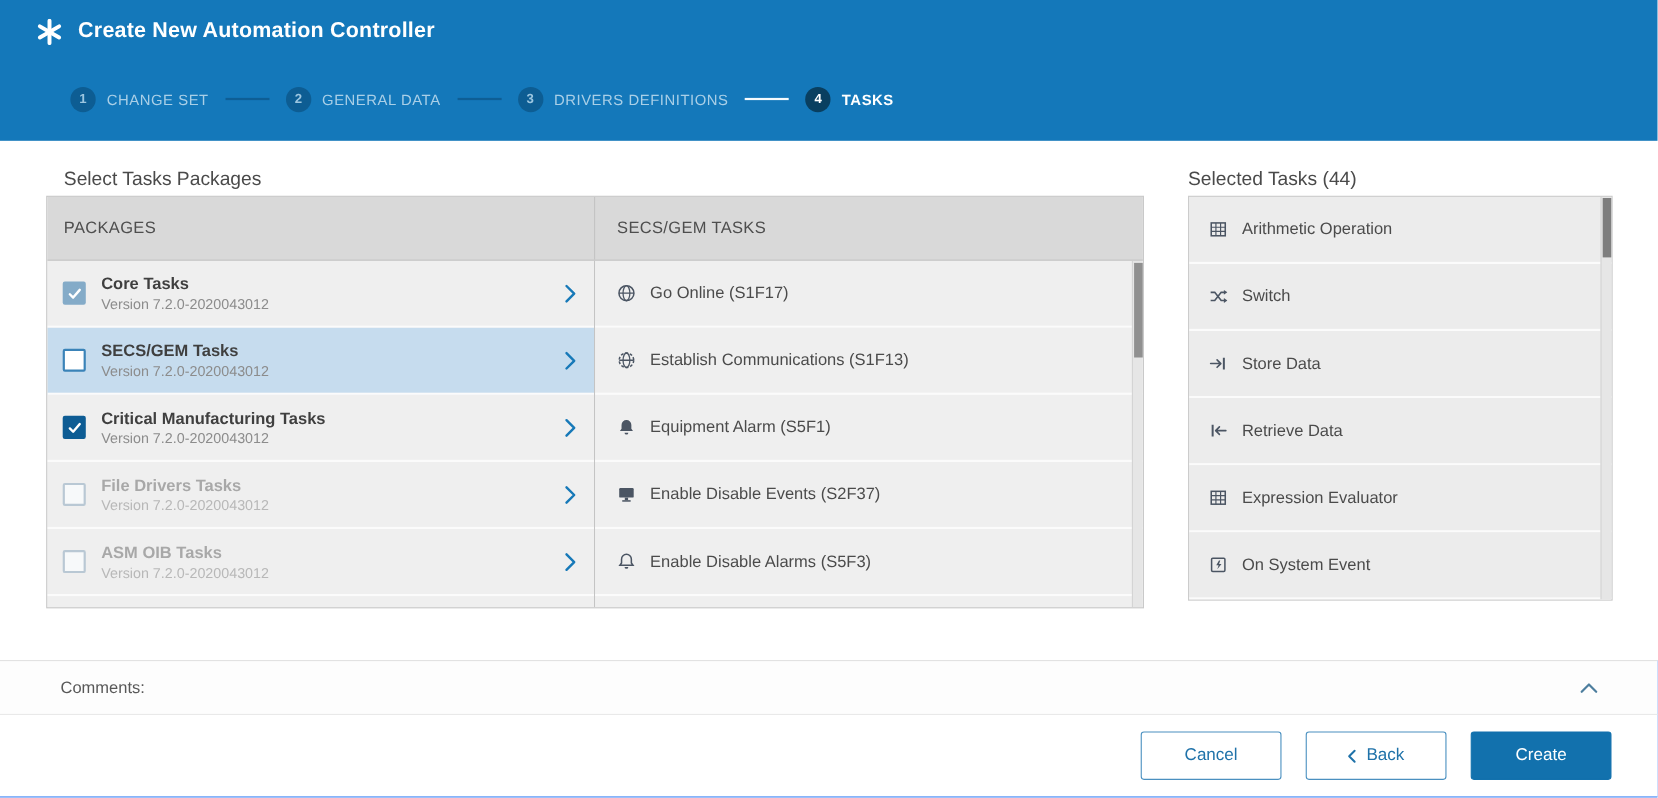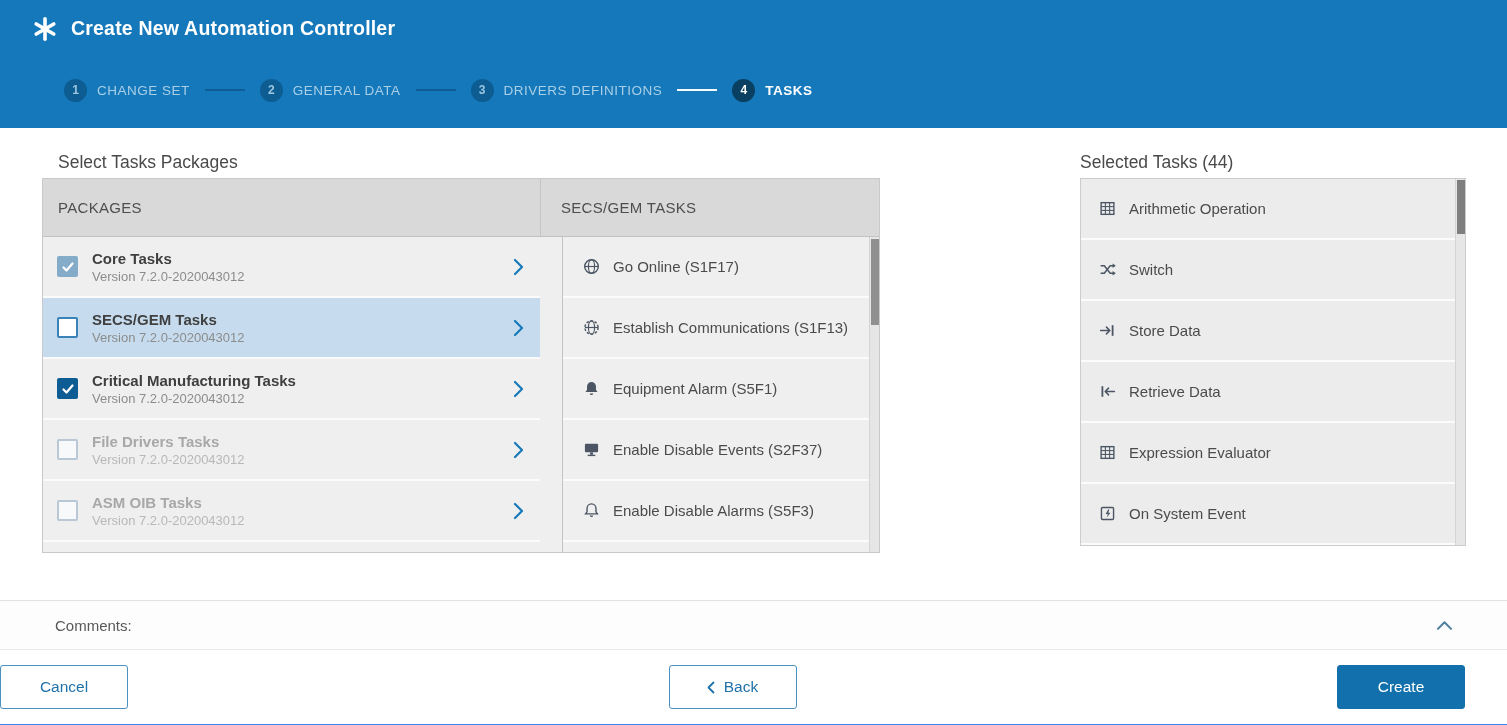--- a/index.html
+++ b/index.html
@@ -38,30 +38,30 @@
   .step-connector { width: 40px; height: 2px; background: #0e5e95; margin: 0 15px; }
   .step-connector.last { background: #f5fafd; }
 
   
   .section-title { position: absolute; font-size: 17.5px; color: #4a4a4a; }
   .select-title { left: 42px; top: 152px; margin-left: 16px; }
   .selected-title { left: 1080px; top: 152px; }
 
   
   .pkg-table {
-    position: absolute; left: 42px; top: 178px; width: 838px; height: 375px;
+    position: absolute; left: 42px; top: 178px; width: 998px; height: 375px;
     border: 1px solid #c9c9c9; background: #efefef; overflow: hidden;
     display: flex; flex-direction: column;
   }
   .tbl-header { display: flex; height: 58px; background: #d9d9d9; border-bottom: 1px solid #c2c2c2; flex: 0 0 auto; }
   .th { display: flex; align-items: center; font-size: 15px; color: #4e4e4e; letter-spacing: 0.3px; }
   .th-packages { width: 497px; padding-left: 15px; }
   .th-tasks { flex: 1; padding-left: 20px; border-left: 1px solid #c4c4c4; }
 
-  .tbl-body { flex: 1; display: flex; overflow: hidden; gap: 22px; }
+  .tbl-body { flex: 1; display: flex; overflow: hidden; }
   .col-packages { width: 497px; }
   .col-tasks { flex: 1; border-left: 1px solid #c4c4c4; position: relative; }
 
   .pkg-row {
     height: 61px; background: #efefef; border-bottom: 2px solid #fbfbfb;
     display: flex; align-items: center; padding: 0 12px 0 14px; cursor: pointer;
   }
   .pkg-row.selected { background: #c6dcee; }
   .pkg-name { font-size: 15px; font-weight: 700; color: #3f3f3f; }
   .pkg-version { font-size: 13px; color: #8c8c8c; margin-top: 2px; }
@@ -105,21 +105,21 @@
   .footer { position: absolute; left: 0; top: 600px; width: 1507px; height: 143px; background: #3b82f6; }
   .comments-bar {
     height: 50px; border-top: 1px solid #e2e2e2; border-bottom: 1px solid #e9e9e9;
     background: #fdfdfd; display: flex; align-items: center; justify-content: space-between;
     padding: 0 50px 0 55px;
   }
   .comments-label { font-size: 15px; color: #585858; }
   .collapse-btn { display: inline-flex; cursor: pointer; padding: 4px; }
 
   .buttons-bar {
-    height: 74px; display: flex; align-items: center; justify-content: space-between;
+    height: 74px; display: flex; align-items: center; justify-content: flex-end;
     gap: 22px; padding-right: 42px; background: #ffffff;
   }
   .btn {
     height: 44px; min-width: 128px; border-radius: 3px; font-size: 15.5px;
     font-family: "Liberation Sans", sans-serif; cursor: pointer;
     display: inline-flex; align-items: center; justify-content: center; gap: 9px;
     padding: 0 26px;
   }
   .btn.ghost { background: #ffffff; border: 1px solid #4a90c0; color: #1f72a9; }
   .btn.primary { background: #1271ad; border: 1px solid #1271ad; color: #ffffff; }

